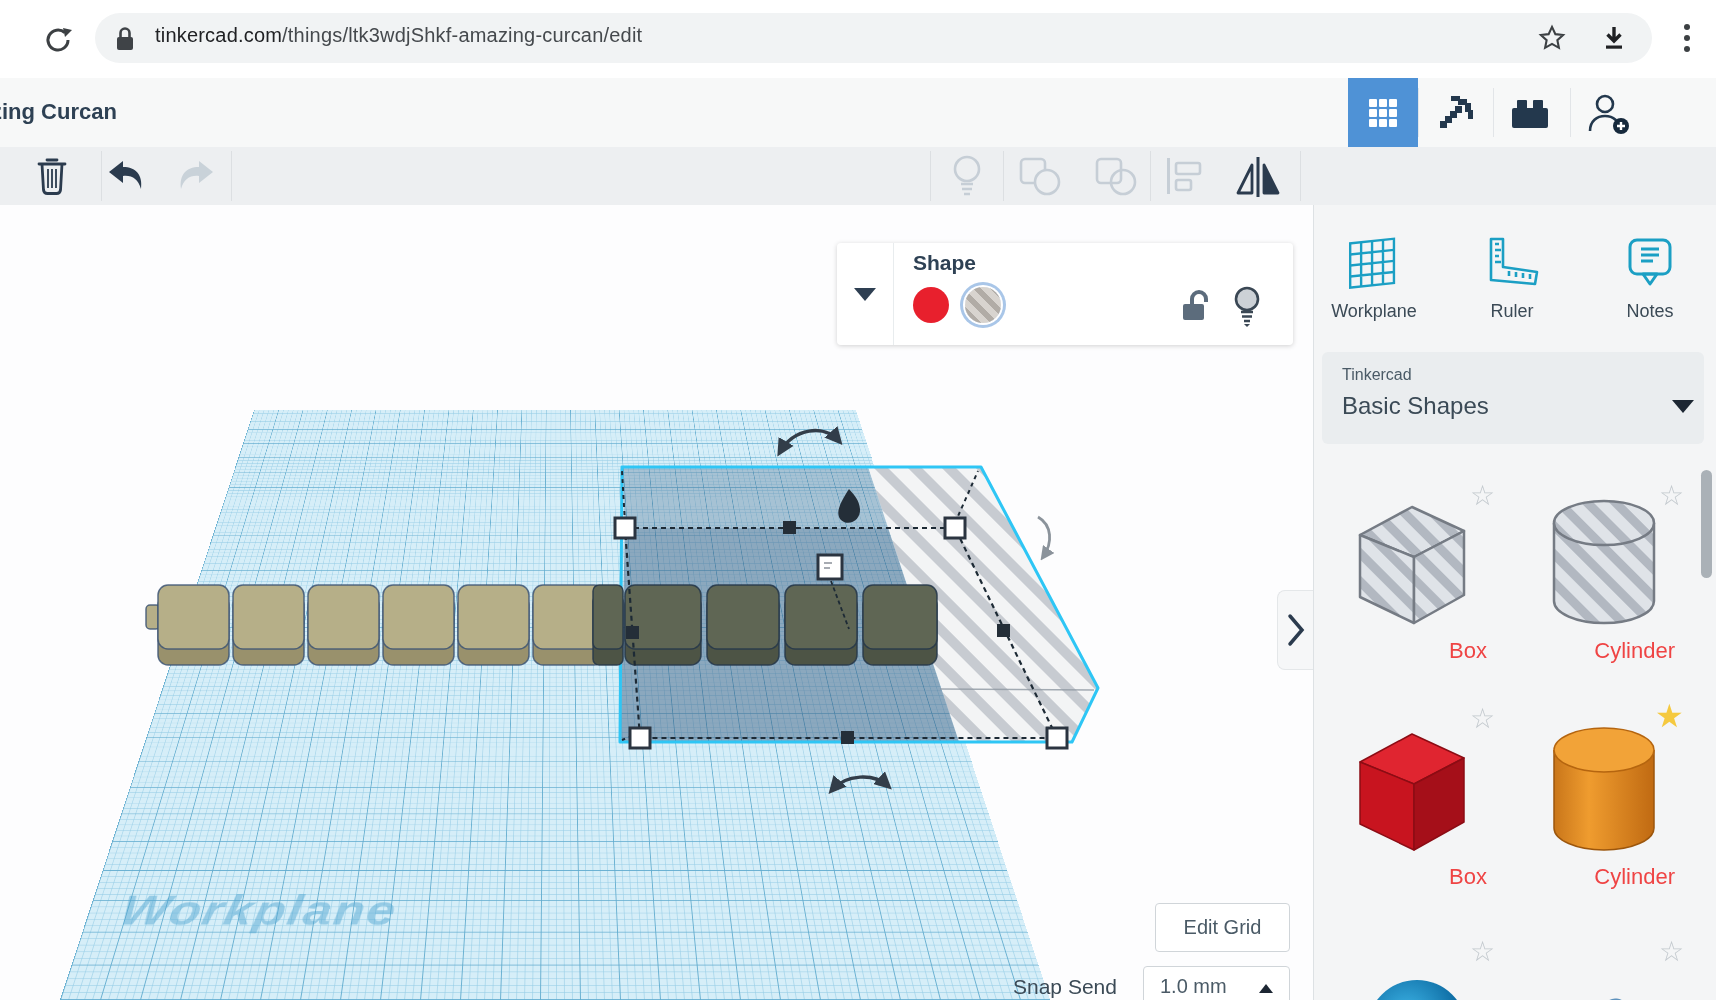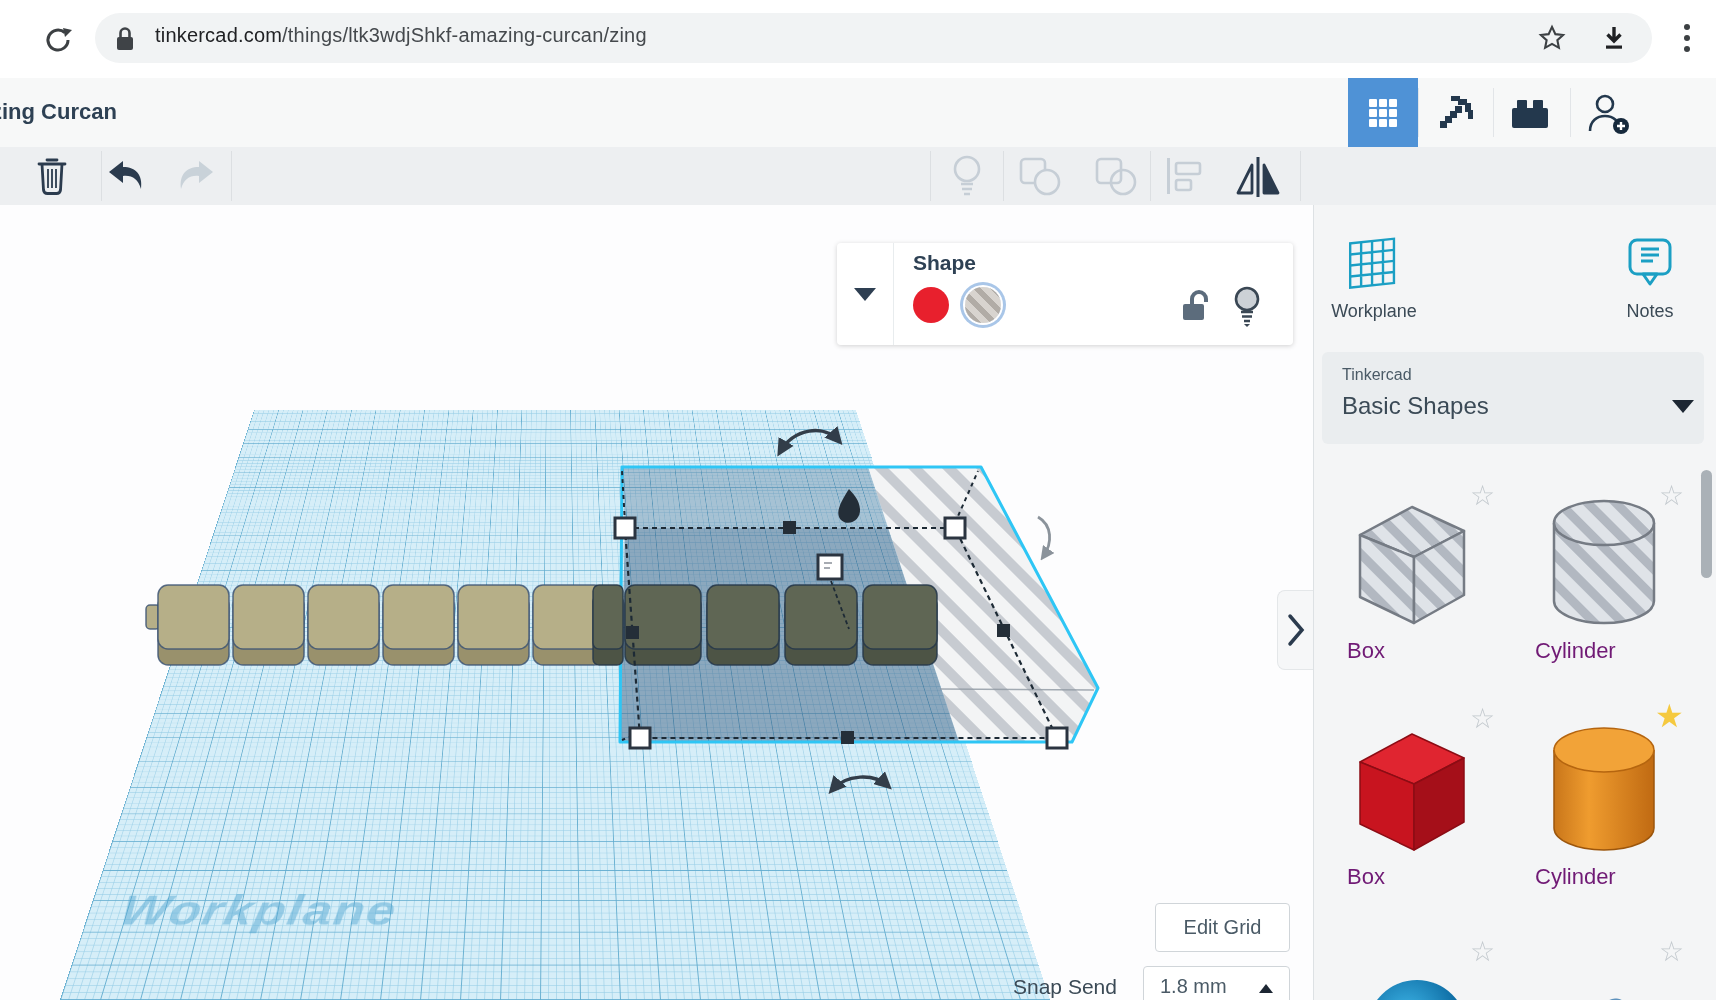--- a/index.html
+++ b/index.html
@@ -71,21 +71,21 @@
   .sp-bulb{position:absolute;left:1231px;top:285px;}
 
   
   .sidebar{left:1313px;top:205px;width:403px;height:795px;background:#f4f5f6;border-left:1px solid #dde1e4;}
   .sb-tab{top:235px;width:110px;text-align:center;}
   .sb-tab .lbl{margin-top:6px;font-size:18px;color:#3b4a56;}
   .libbox{left:1322px;top:352px;width:382px;height:92px;background:#eaedef;border-radius:6px;}
   .lib-small{position:absolute;left:20px;top:14px;font-size:16px;color:#4a5a66;}
   .lib-big{position:absolute;left:20px;top:40px;font-size:24px;color:#3b4a56;}
   .lib-caret{position:absolute;left:350px;top:48px;width:0;height:0;border-left:11px solid transparent;border-right:11px solid transparent;border-top:13px solid #1d2733;}
-  .shape-label{width:140px;text-align:left;font-size:22px;color:#701a75;}
+  .shape-label{width:140px;text-align:right;font-size:22px;color:#ef4444;}
   .star{font-size:28px;color:#c3c9ce;line-height:1;}
   .star.filled{color:#f5c93f;font-size:32px;}
   .scrollthumb{left:1701px;top:470px;width:11px;height:108px;background:#aab1b7;border-radius:6px;}
 </style>
 </head>
 <body>
 
 <div class="screen">
 
   <div class="abs chrome">
@@ -95,21 +95,21 @@
           <polygon points="20,3 29,5 22,12" fill="#3c4043"></polygon>
         </svg>
     </div>
     <div class="abs omnibox"></div>
     <div class="abs chrome-ic" style="left:112px;top:24px;width:26px;height:30px;">
       <svg width="22" height="26" viewBox="0 0 22 26">
           <rect x="3" y="11" width="16" height="13" rx="2" fill="#3f4347"></rect>
           <path d="M6.5 11V7a4.5 4.5 0 0 1 9 0v4" fill="none" stroke="#3f4347" stroke-width="2.6"></path>
         </svg>
     </div>
-    <div class="abs urltext"><span class="urldomain">tinkercad.com</span><span class="urlpath">/things/ltk3wdjShkf-amazing-curcan/zing</span></div>
+    <div class="abs urltext"><span class="urldomain">tinkercad.com</span><span class="urlpath">/things/ltk3wdjShkf-amazing-curcan/edit</span></div>
     <div class="abs chrome-ic" style="left:1534px;top:20px;width:36px;height:36px;">
       <svg width="28" height="28" viewBox="0 0 24 24">
           <path d="M12 2.5l2.9 6.2 6.6.7-4.9 4.5 1.3 6.5-5.9-3.3-5.9 3.3 1.3-6.5-4.9-4.5 6.6-.7z" fill="none" stroke="#3c4043" stroke-width="1.8"></path>
         </svg>
     </div>
     <div class="abs chrome-ic" style="left:1596px;top:20px;width:36px;height:36px;">
       <svg width="28" height="28" viewBox="0 0 28 28">
           <path d="M14 3v13M7.5 10.5L14 17l6.5-6.5" fill="none" stroke="#202124" stroke-width="3.4"></path>
           <rect x="6" y="21.5" width="16" height="3.2" fill="#202124"></rect>
         </svg>
@@ -355,21 +355,21 @@
       <path d="M849 284 C840 298 835 308 841 315 C849 322 861 315 860 304 C859 295 855 291 849 284 Z" fill="#242e38"></path>
 
       <path d="M780 247 C794 223 824 219 839 236" fill="none" stroke="#323d49" stroke-width="3.5" marker-start="url(#ahd)" marker-end="url(#ahd)"></path>
       <path d="M832 585 C846 569 874 568 888 581" fill="none" stroke="#323d49" stroke-width="3.5" marker-start="url(#ahd)" marker-end="url(#ahd)"></path>
       <path d="M1038 312 C1052 320 1053 338 1043 352" fill="none" stroke="#8b939b" stroke-width="2.8" marker-end="url(#ahg)"></path>
     </svg>
 
     <div class="abs editgrid">Edit Grid</div>
     <div class="abs snaplabel">Snap Send</div>
     <div class="abs snapbox">
-        <span>1.8 mm</span>
+        <span>1.0 mm</span>
       </div>
     <div class="abs snapcaret"></div>
     <div class="abs collapsetab">
       <svg width="22" height="36" viewBox="0 0 22 36">
           <path d="M5 4L17 18L5 32" fill="none" stroke="#2b3b4e" stroke-width="3.5" stroke-linecap="round"></path>
         </svg>
     </div>
 
   </div>
 
@@ -398,20 +398,29 @@
   <div class="abs sidebar"></div>
 
   <div class="abs sb-tab" style="left:1319px;">
     <svg width="58" height="56" viewBox="0 0 58 56">
         <g transform="rotate(-6 29 28) skewX(-6)" fill="none" stroke="#1b9fc4" stroke-width="2.4">
           <rect x="8" y="6" width="44" height="44"></rect>
           <path d="M19 6v44M30 6v44M41 6v44M8 17h44M8 28h44M8 39h44"></path>
         </g>
       </svg>
     <div class="lbl">Workplane</div>
+  </div>
+  <div class="abs sb-tab" style="left:1457px;">
+    <svg width="58" height="56" viewBox="0 0 58 56">
+        <g fill="none" stroke="#1b9fc4" stroke-width="2.6" stroke-linejoin="round">
+          <path d="M8 4h12v28l34 5-2 12-44-4z"></path>
+          <path d="M12 9h4M12 15h6M12 21h4M12 27h6M26 36v5M33 37v5M40 38v5M47 39v5"></path>
+        </g>
+      </svg>
+    <div class="lbl">Ruler</div>
   </div>
   <div class="abs sb-tab" style="left:1595px;">
     <svg width="58" height="56" viewBox="0 0 58 56">
         <g fill="none" stroke="#1b9fc4" stroke-width="3" stroke-linejoin="round">
           <rect x="9" y="5" width="40" height="34" rx="7"></rect>
           <path d="M22 39l7 10 7-10z"></path>
           <path d="M20 14h18M20 20h18M20 26h12"></path>
         </g>
       </svg>
     <div class="lbl">Notes</div>

